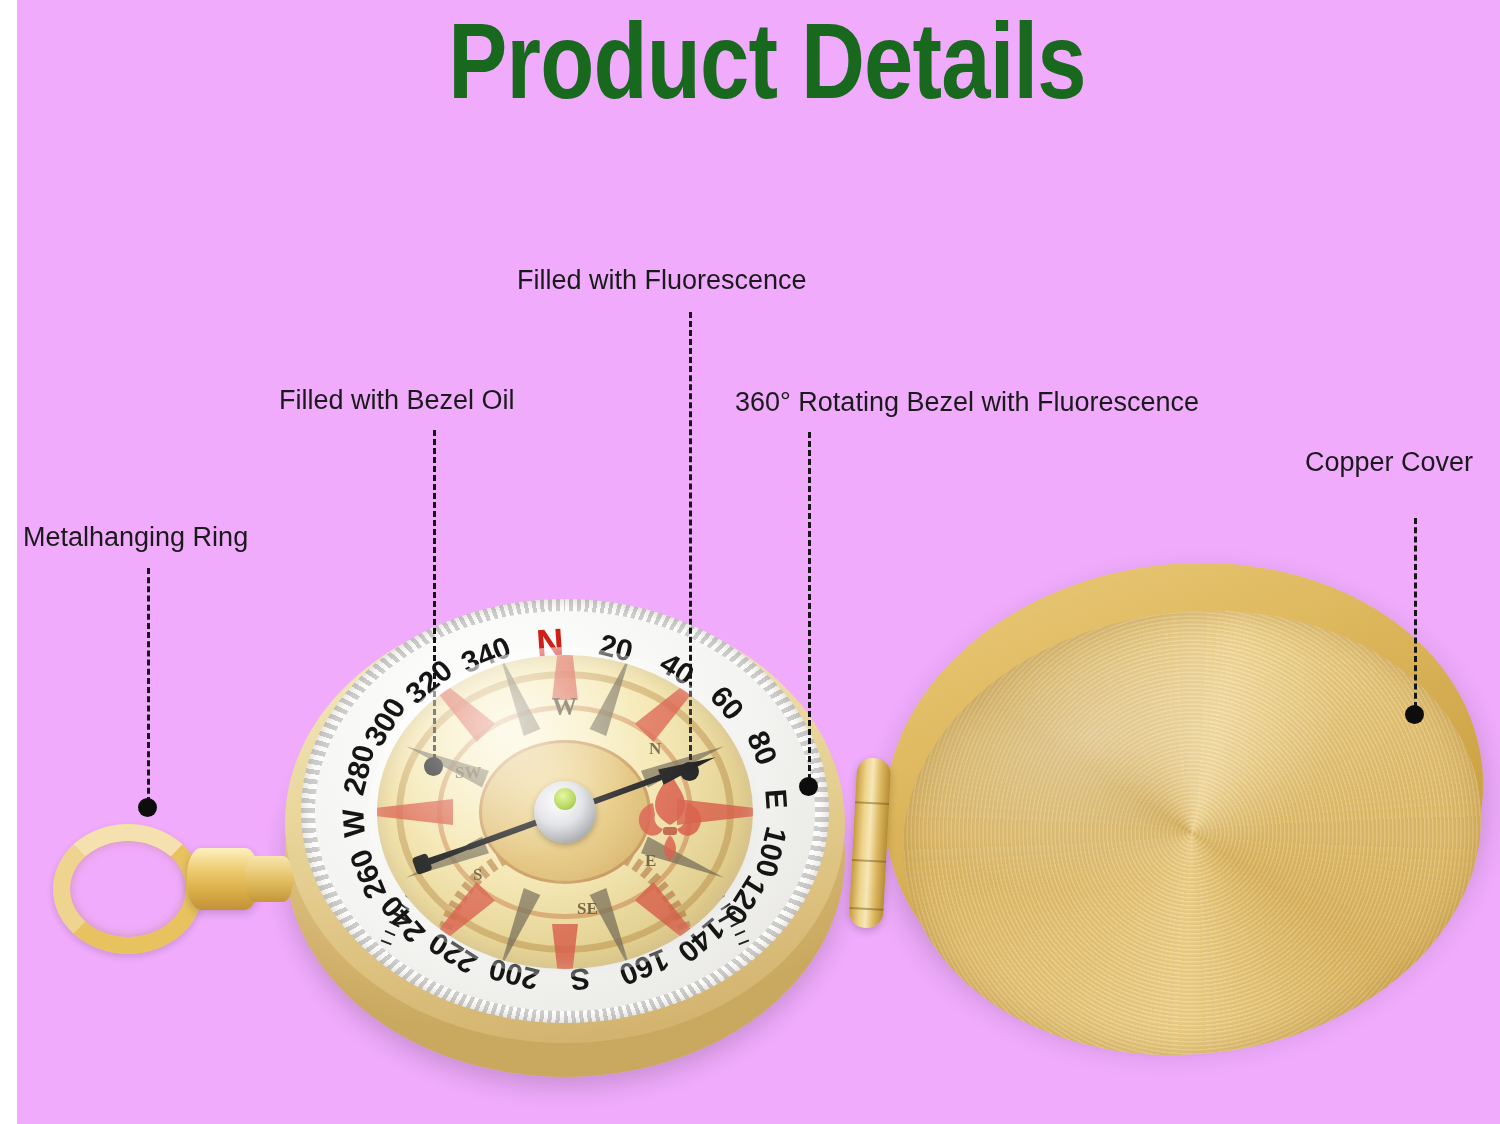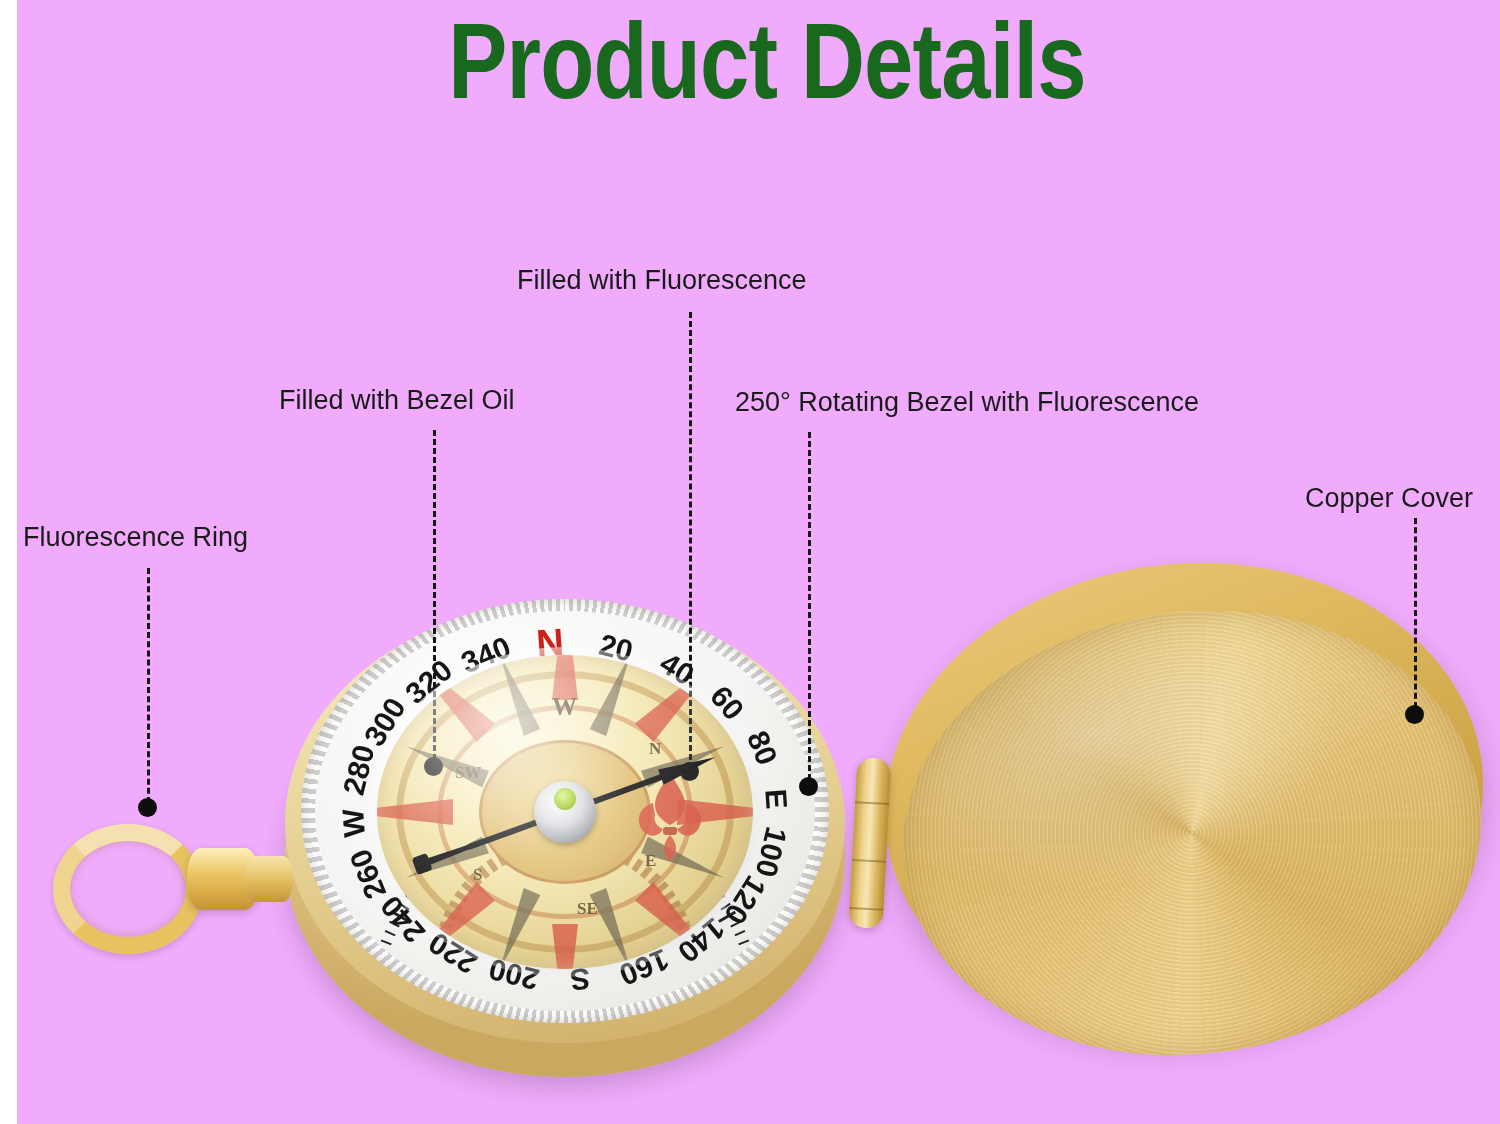--- a/index.html
+++ b/index.html
@@ -1075,24 +1075,24 @@
     <div class="cover-face-sheen"></div>
   </div>
 
   <div id="callouts-layer">
       <div class="callout-label" style="left: 500px; top: 266px;">Filled with Fluorescence</div>
       <div class="leader-line" style="left: 672px; top: 312px; height: 448px;"></div>
       <div class="leader-dot" style="left: 663px; top: 762px;"></div>
       <div class="callout-label" style="left: 262px; top: 386px;">Filled with Bezel Oil</div>
       <div class="leader-line" style="left: 416px; top: 430px; height: 330px;"></div>
       <div class="leader-dot" style="left: 407px; top: 757px;"></div>
-      <div class="callout-label" style="left: 718px; top: 388px;">250° Rotating Bezel with Fluorescence</div>
+      <div class="callout-label" style="left: 718px; top: 388px;">360° Rotating Bezel with Fluorescence</div>
       <div class="leader-line" style="left: 791px; top: 432px; height: 348px;"></div>
       <div class="leader-dot" style="left: 782px; top: 777px;"></div>
-      <div class="callout-label" style="left: 1288px; top: 484px;">Copper Cover</div>
+      <div class="callout-label" style="left: 1288px; top: 448px;">Copper Cover</div>
       <div class="leader-line" style="left: 1397px; top: 518px; height: 190px;"></div>
       <div class="leader-dot" style="left: 1388px; top: 705px;"></div>
-      <div class="callout-label" style="left: 6px; top: 523px;">Fluorescence Ring</div>
+      <div class="callout-label" style="left: 6px; top: 523px;">Metalhanging Ring</div>
       <div class="leader-line" style="left: 130px; top: 568px; height: 235px;"></div>
       <div class="leader-dot" style="left: 121px; top: 798px;"></div>
     </div>
 
 </div>
 
 </body></html>

